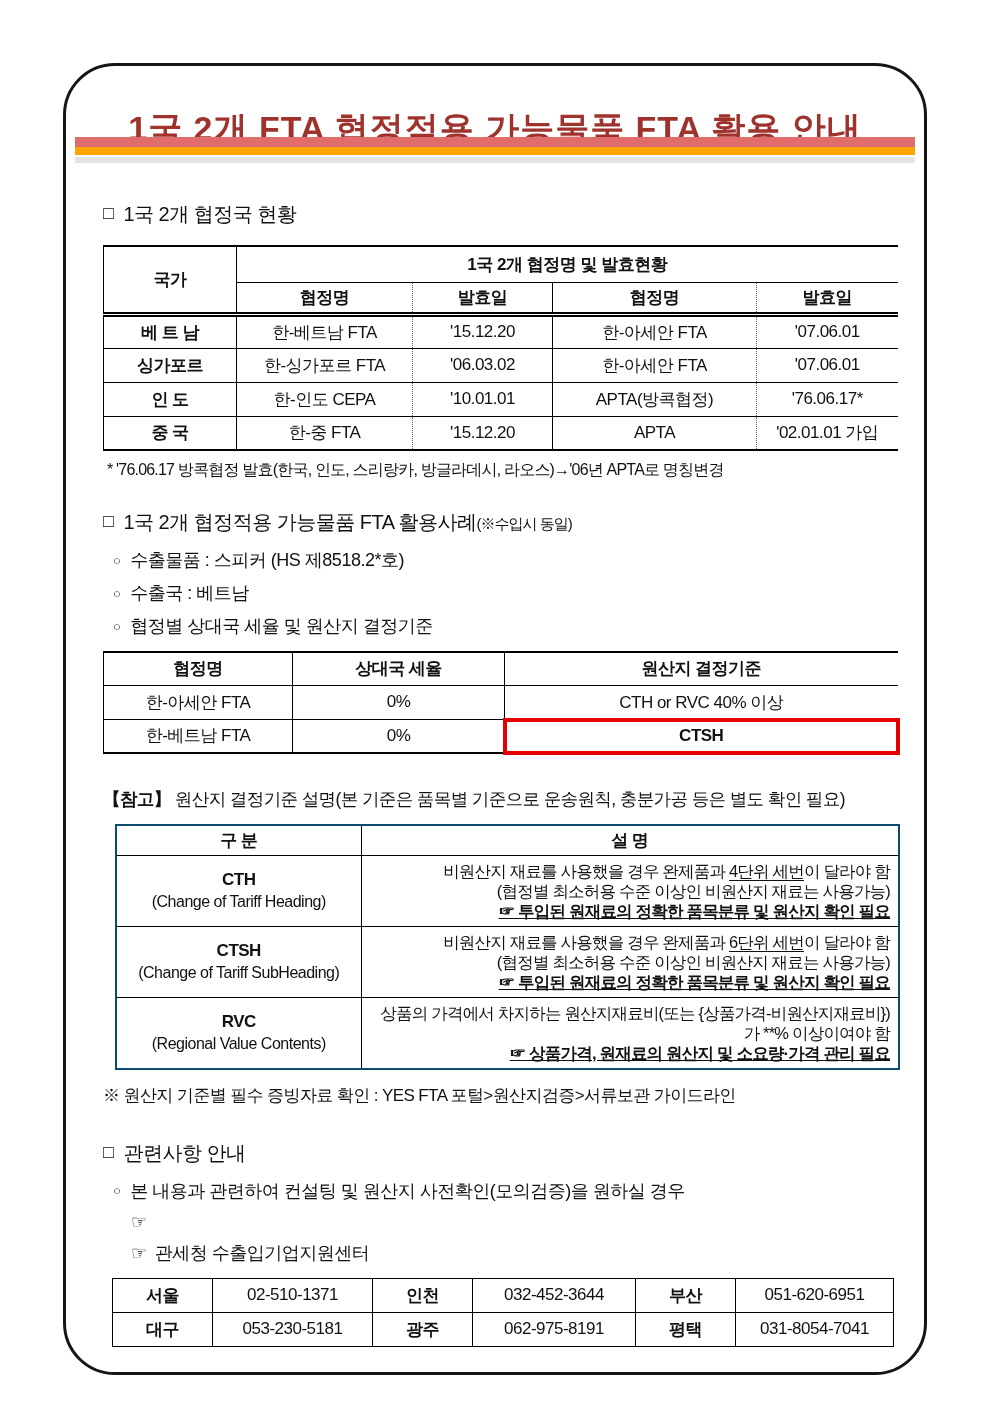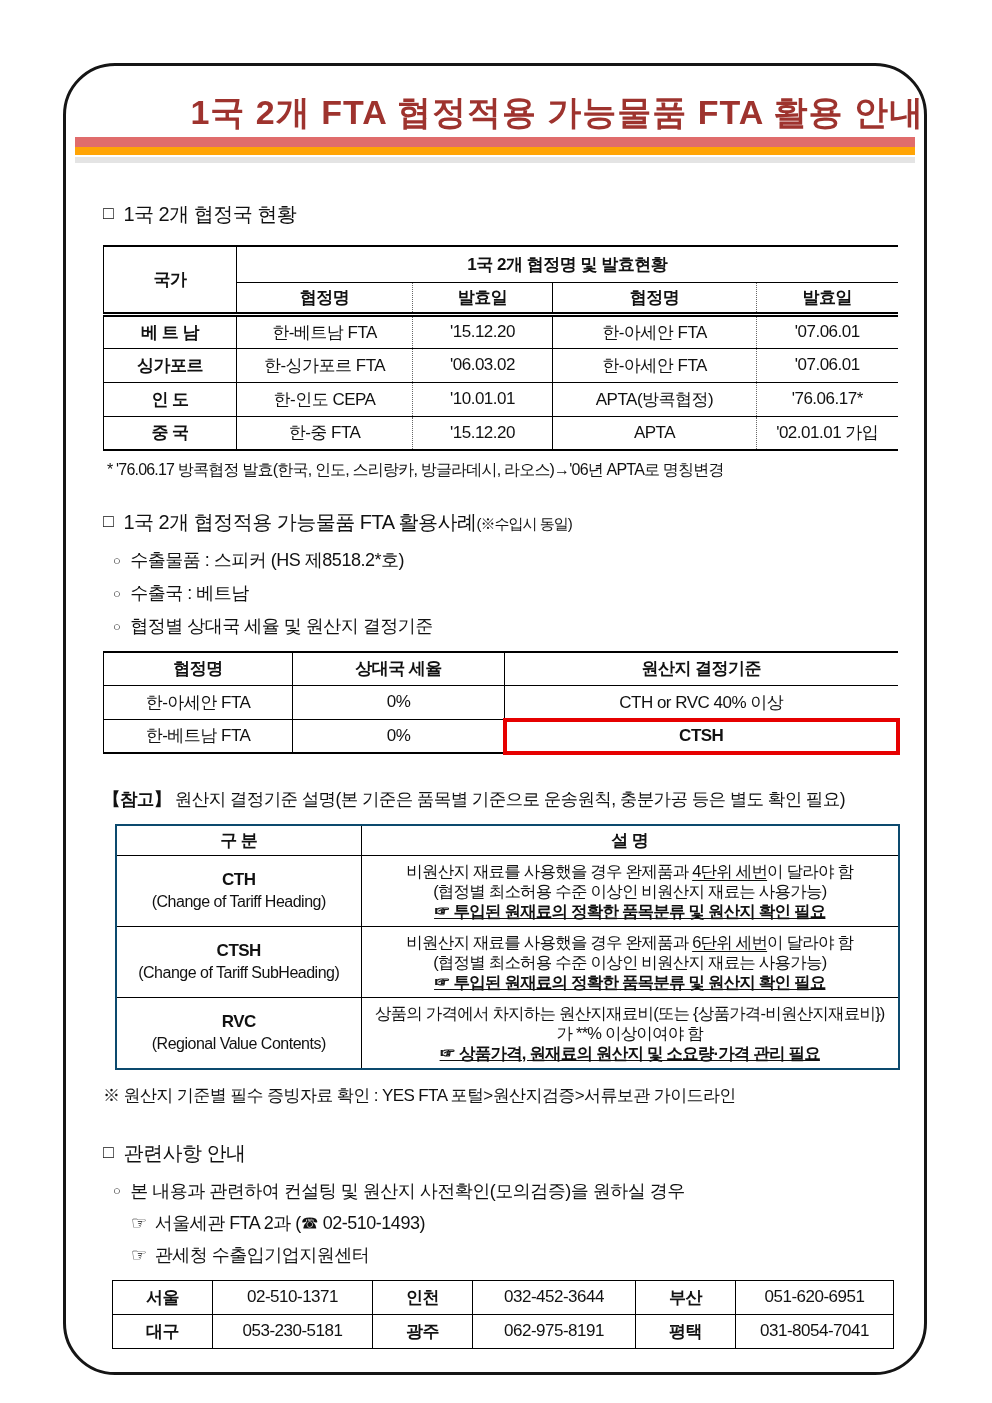--- a/index.html
+++ b/index.html
@@ -1,20 +1,20 @@
 <!DOCTYPE html>
 <html><head>
 <meta charset="utf-8">
 <style>
   * { margin:0; padding:0; box-sizing:border-box; }
   html,body { width:992px; background:#fff; font-family:"Liberation Sans", sans-serif; color:#111; }
   .page { position:relative; width:992px; height:1403px; background:#fff; overflow:hidden; }
   .frame { position:absolute; left:63px; top:63px; width:864px; height:1312px;
            border:3px solid #151515; border-radius:52px; }
-  .title { padding-top:24px; text-align:right; font-size:34px; font-weight:bold;
+  .title { padding-top:40px; text-align:center; font-size:34px; font-weight:bold;
            color:#9e332e; letter-spacing:1px; }
   .bars { position:absolute; left:9px; right:9px; top:71px; }
   .bar-red    { height:10px; background:#e06c6c; }
   .bar-orange { height:8px;  background:#ffa405; }
   .bar-gray   { height:6px;  background:#e4e4e4; margin-top:2px; }
 
   .content { position:absolute; left:37px; top:135px; width:797px; }
 
   .sec-head { font-size:20px; letter-spacing:-0.5px; display:flex; align-items:center; gap:10px; }
   .sec-head .sq { font-size:18px; position:relative; top:-1px; }
@@ -59,21 +59,21 @@
   .ref-head { margin-top:33px; font-size:17.5px; letter-spacing:-0.6px; }
   .ref-head .lbl { font-weight:bold; }
 
   
   .t3 { width:783px; margin-left:12px; margin-top:13px; border:2px solid #0c4a6e; }
   .t3 th { font-weight:bold; height:30px; border:1px solid #000; }
   .t3 td { border:1px solid #000; }
   .t3 .code-cell { height:66px; }
   .t3 .code { font-weight:bold; font-size:17px; }
   .t3 .code-sub { font-size:16px; margin-top:3px; }
-  .t3 .desc { text-align:center; padding:5px 8px; font-size:16.5px; letter-spacing:-0.8px; }
+  .t3 .desc { text-align:right; padding:5px 8px; font-size:16.5px; letter-spacing:-0.8px; }
   .t3 .desc div { line-height:20px; }
   .t3 .desc .bold-line { font-weight:bold;text-decoration:underline; }
   .t3 .u { text-decoration:underline; text-underline-offset:3px; }
 
   .ref-note { margin-top:14px; font-size:17px; letter-spacing:-0.6px; }
 
   .sec3-head { margin-top:33px; }
   .fingers { padding-left:18px; }
   .finger-line { display:flex; gap:8px; font-size:18px; letter-spacing:-0.5px; margin-top:8px; align-items:center; }
 
@@ -265,21 +265,20 @@
       </div>
 
       <div class="bullets">
         <div class="bullet">
           <span class="ci">○</span>
           <span>본 내용과 관련하여 컨설팅 및 원산지 사전확인(모의검증)을 원하실 경우</span>
         </div>
         <div class="fingers">
           <div class="finger-line">
             <span>☞</span>
-            <span>서울세관 FTA 2과 (☎ 02-510-1493)</span>
           </div>
           <div class="finger-line">
             <span>☞</span>
             <span>관세청 수출입기업지원센터</span>
           </div>
         </div>
       </div>
 
       <table class="t4">
         <colgroup>

